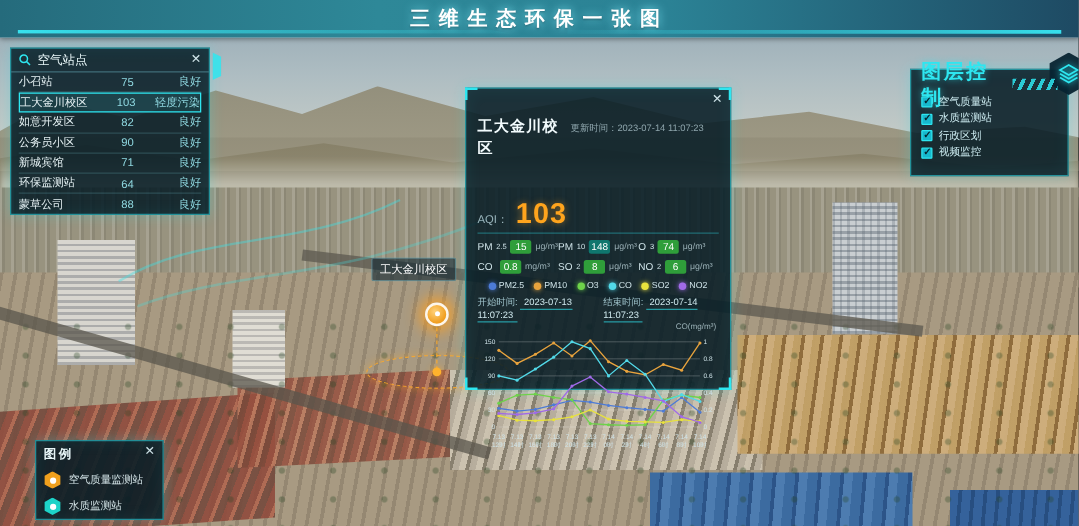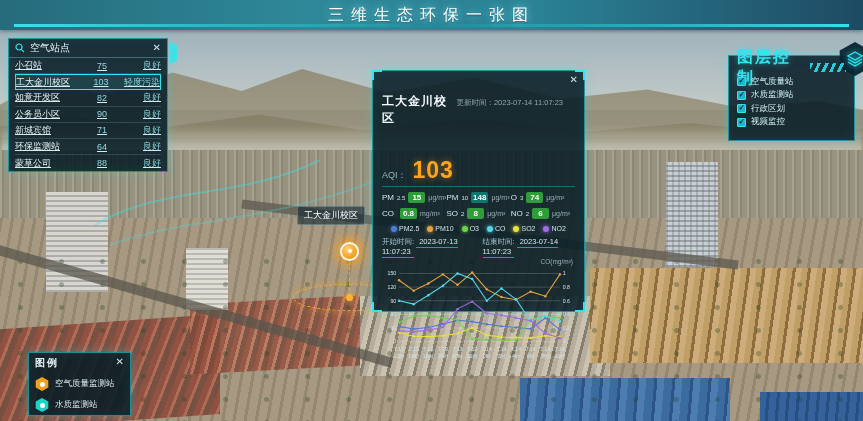--- a/index.html
+++ b/index.html
@@ -49,41 +49,41 @@
     background-size:41px 23px; }
   .road1 { left:240px; top:230px; width:500px; height:9px; background:rgba(96,92,82,.8); transform:rotate(7deg); }
   .road2 { left:-20px; top:300px; width:420px; height:10px; background:rgba(90,86,76,.75); transform:rotate(16deg); }
   
   .arcs { left:90px; top:130px; }
   
   .header { position:absolute; left:0; top:0; width:863px; height:30px;
     background:linear-gradient(90deg,#256b7c 0%,#2e8898 35%,#2b8295 62%,#1e4a63 100%);
     box-shadow:0 1px 4px rgba(0,0,0,.4); }
   .header .title { position:absolute; left:0; right:0; top:5px; text-align:center;
-    font-size:16px; font-weight:normal; color:#fff; letter-spacing:7px;
+    font-size:16px; font-weight:bold; color:#fff; letter-spacing:7px;
     text-shadow:0 0 8px rgba(130,240,255,.95), 0 1px 2px rgba(0,30,40,.6); }
   .wing { position:absolute; top:24px; height:3px;
     background:linear-gradient(90deg, rgba(56,232,244,.95), rgba(56,232,244,.05)); }
   .wing.l { left:14px; width:395px; clip-path:polygon(0 0,96% 0,100% 100%,0 100%); }
   .wing.r { right:14px; width:395px; transform:scaleX(-1); }
   
   .panel { position:absolute; background:rgba(7,28,38,.88);
     border:1px solid rgba(46,230,240,.55);
     box-shadow:0 0 10px rgba(46,230,240,.28), inset 0 0 14px rgba(46,230,240,.07); }
   .x { position:absolute; top:4px; right:6px; font-size:10px; color:#cfe3e8; cursor:pointer; line-height:1; }
   .corner { position:absolute; width:10px; height:10px; }
   .corner.tl { left:-1px; top:-1px; border-left:2px solid #2ee6f0; border-top:2px solid #2ee6f0; }
   .corner.tr { right:-1px; top:-1px; border-right:2px solid #2ee6f0; border-top:2px solid #2ee6f0; }
   .corner.bl { left:-1px; bottom:-1px; border-left:2px solid #2ee6f0; border-bottom:2px solid #2ee6f0; }
   .corner.br { right:-1px; bottom:-1px; border-right:2px solid #2ee6f0; border-bottom:2px solid #2ee6f0; }
   
   .stations { left:8px; top:38px; width:160px; height:134px; }
   .stations .bar { height:19px; border-bottom:1px solid rgba(120,200,215,.4);
     display:flex; align-items:center; padding:0 6px; gap:5px; font-size:10px; color:#e8f6f8; }
-  .stations .rows { padding:0 6px;text-decoration:underline; }
+  .stations .rows { padding:0 6px; }
   .s-row { height:16.2px; display:flex; align-items:center; font-size:9px;
     border-bottom:1px solid rgba(120,200,215,.22); cursor:pointer; }
   .s-row:last-child { border-bottom:none; }
   .s-row .nm { flex:1; color:#e6f2f4; white-space:nowrap; overflow:hidden; }
   .s-row .vl { width:22px; color:#8fd8e0; text-align:center; }
   .s-row .st { width:48px; color:#8fd8e0; text-align:right; white-space:nowrap; }
   .s-row.sel { border:1px solid #2ee6f0; background:rgba(46,230,240,.10); }
   .collapse-tab { position:absolute; left:170px; top:42px; width:7px; height:22px;
     background:rgba(46,230,240,.85); clip-path:polygon(0 0,100% 15%,100% 85%,0 100%);
     cursor:pointer; box-shadow:0 0 6px rgba(46,230,240,.8); }
@@ -94,21 +94,21 @@
   .popup .upd { font-size:7.5px; color:#8fa6ad; margin-left:auto; padding-right:12px; white-space:nowrap;margin-top:20px; }
   .popup .aqi-row { margin-top:3px; display:flex; align-items:baseline; gap:6px;
     border-bottom:1px solid rgba(46,230,240,.35); padding-bottom:2px; }
   .popup .aqi-lb { font-size:9px; color:#9ab5bc;margin-top:39px; }
   .popup .aqi-v { font-size:23px; font-weight:bold; color:#ffa41d; letter-spacing:1px;
     text-shadow:0 0 6px rgba(255,164,29,.5); }
   .pol-grid { display:grid; grid-template-columns:1fr 1fr 1fr; row-gap:5px; margin-top:5px; }
   .pol { display:flex; align-items:center; gap:3px; font-size:8px; color:#cfe3e8; white-space:nowrap; }
   .pol sub { font-size:6px; }
   .chip { min-width:17px; padding:1px 2px; text-align:center; border-radius:2px;
-    color:#fff; font-size:8px; font-weight:bold; }
+    color:#fff; font-size:8px; font-weight:normal; }
   .unit { color:#9ab0b6; font-size:7px; }
   .lgd-row { display:flex; justify-content:center; gap:8px; margin-top:6px; }
   .lgd { display:flex; align-items:center; gap:2px; font-size:7px; color:#cfe3e8; }
   .lg-dot { width:6px; height:6px; border-radius:50%; box-shadow:0 0 4px currentColor; }
   .time-row { display:flex; gap:8px; margin-top:5px; font-size:7.5px; color:#9fc3cb; justify-content:center; }
   .time-row .tv { color:#cfe9ee; border-bottom:1px solid rgba(46,230,240,.6); padding:0 3px 1px; }
   .raxis-lb { text-align:right; font-size:6.5px; color:#9ab0b6; margin-top:2px; padding-right:2px; }
   #chart-svg { display:block; margin-top:0; }
   
   .layers { left:728px; top:55px; width:127px; height:86px; padding:4px 8px 4px; }

